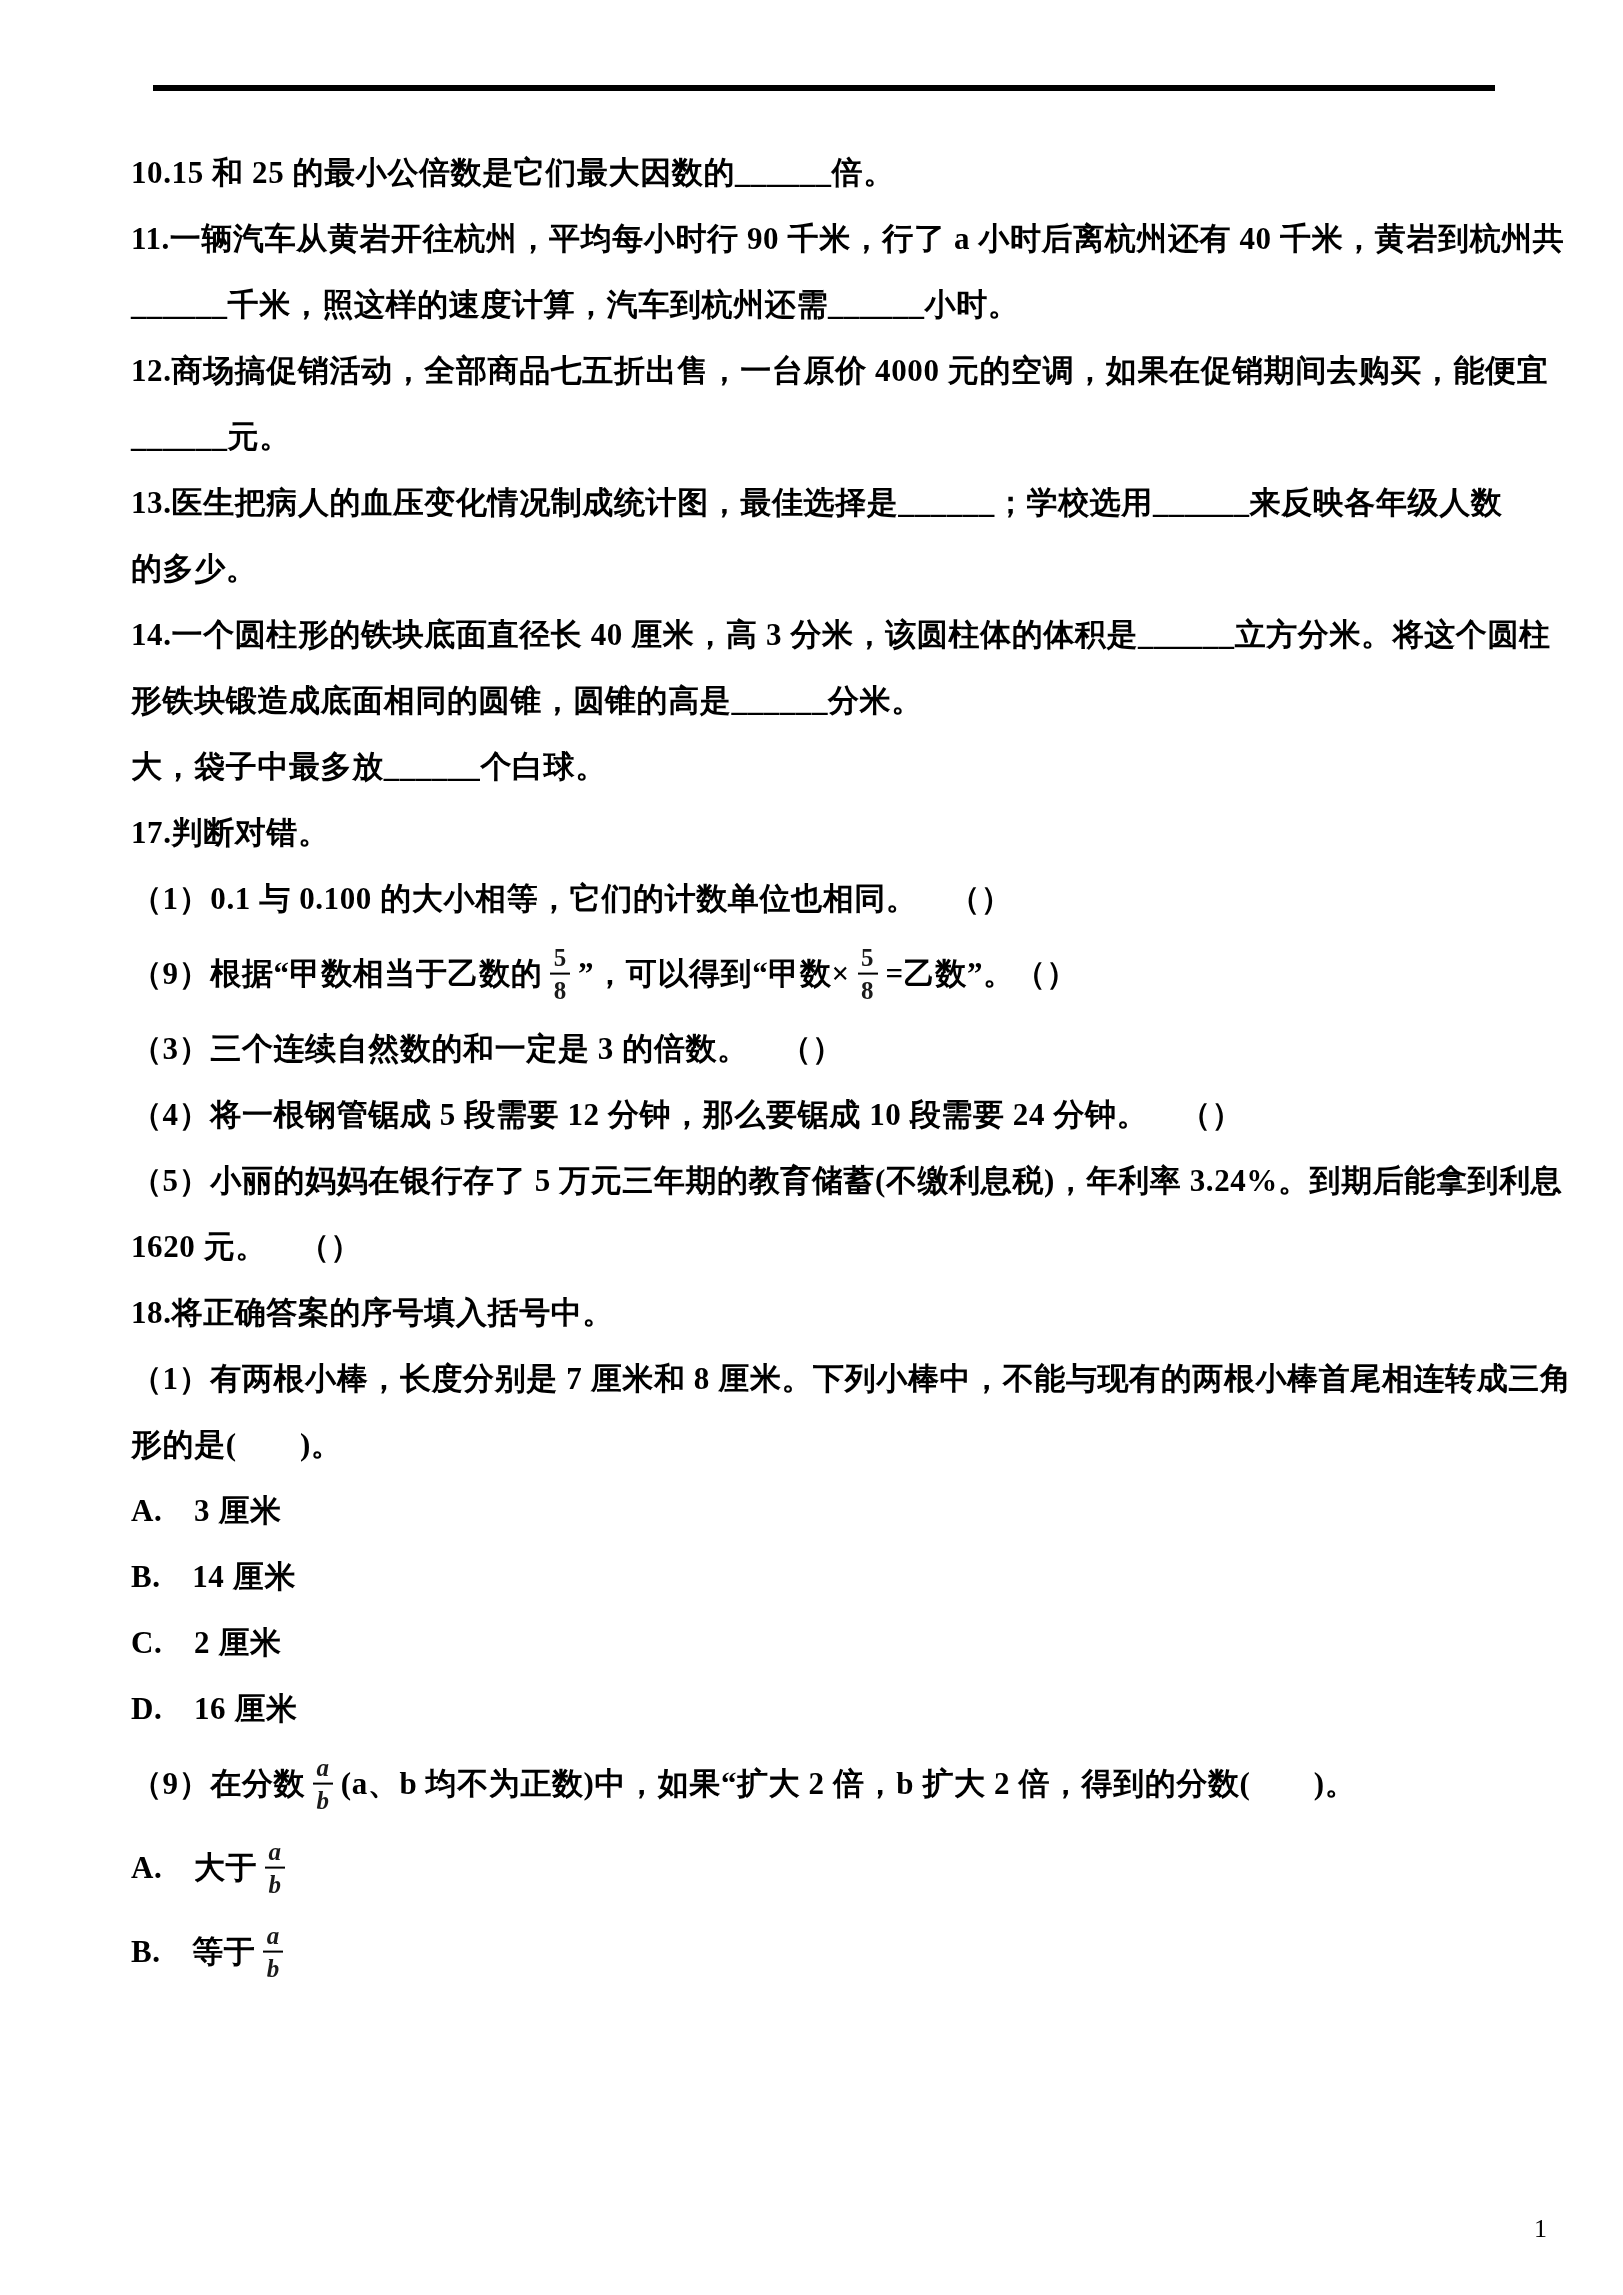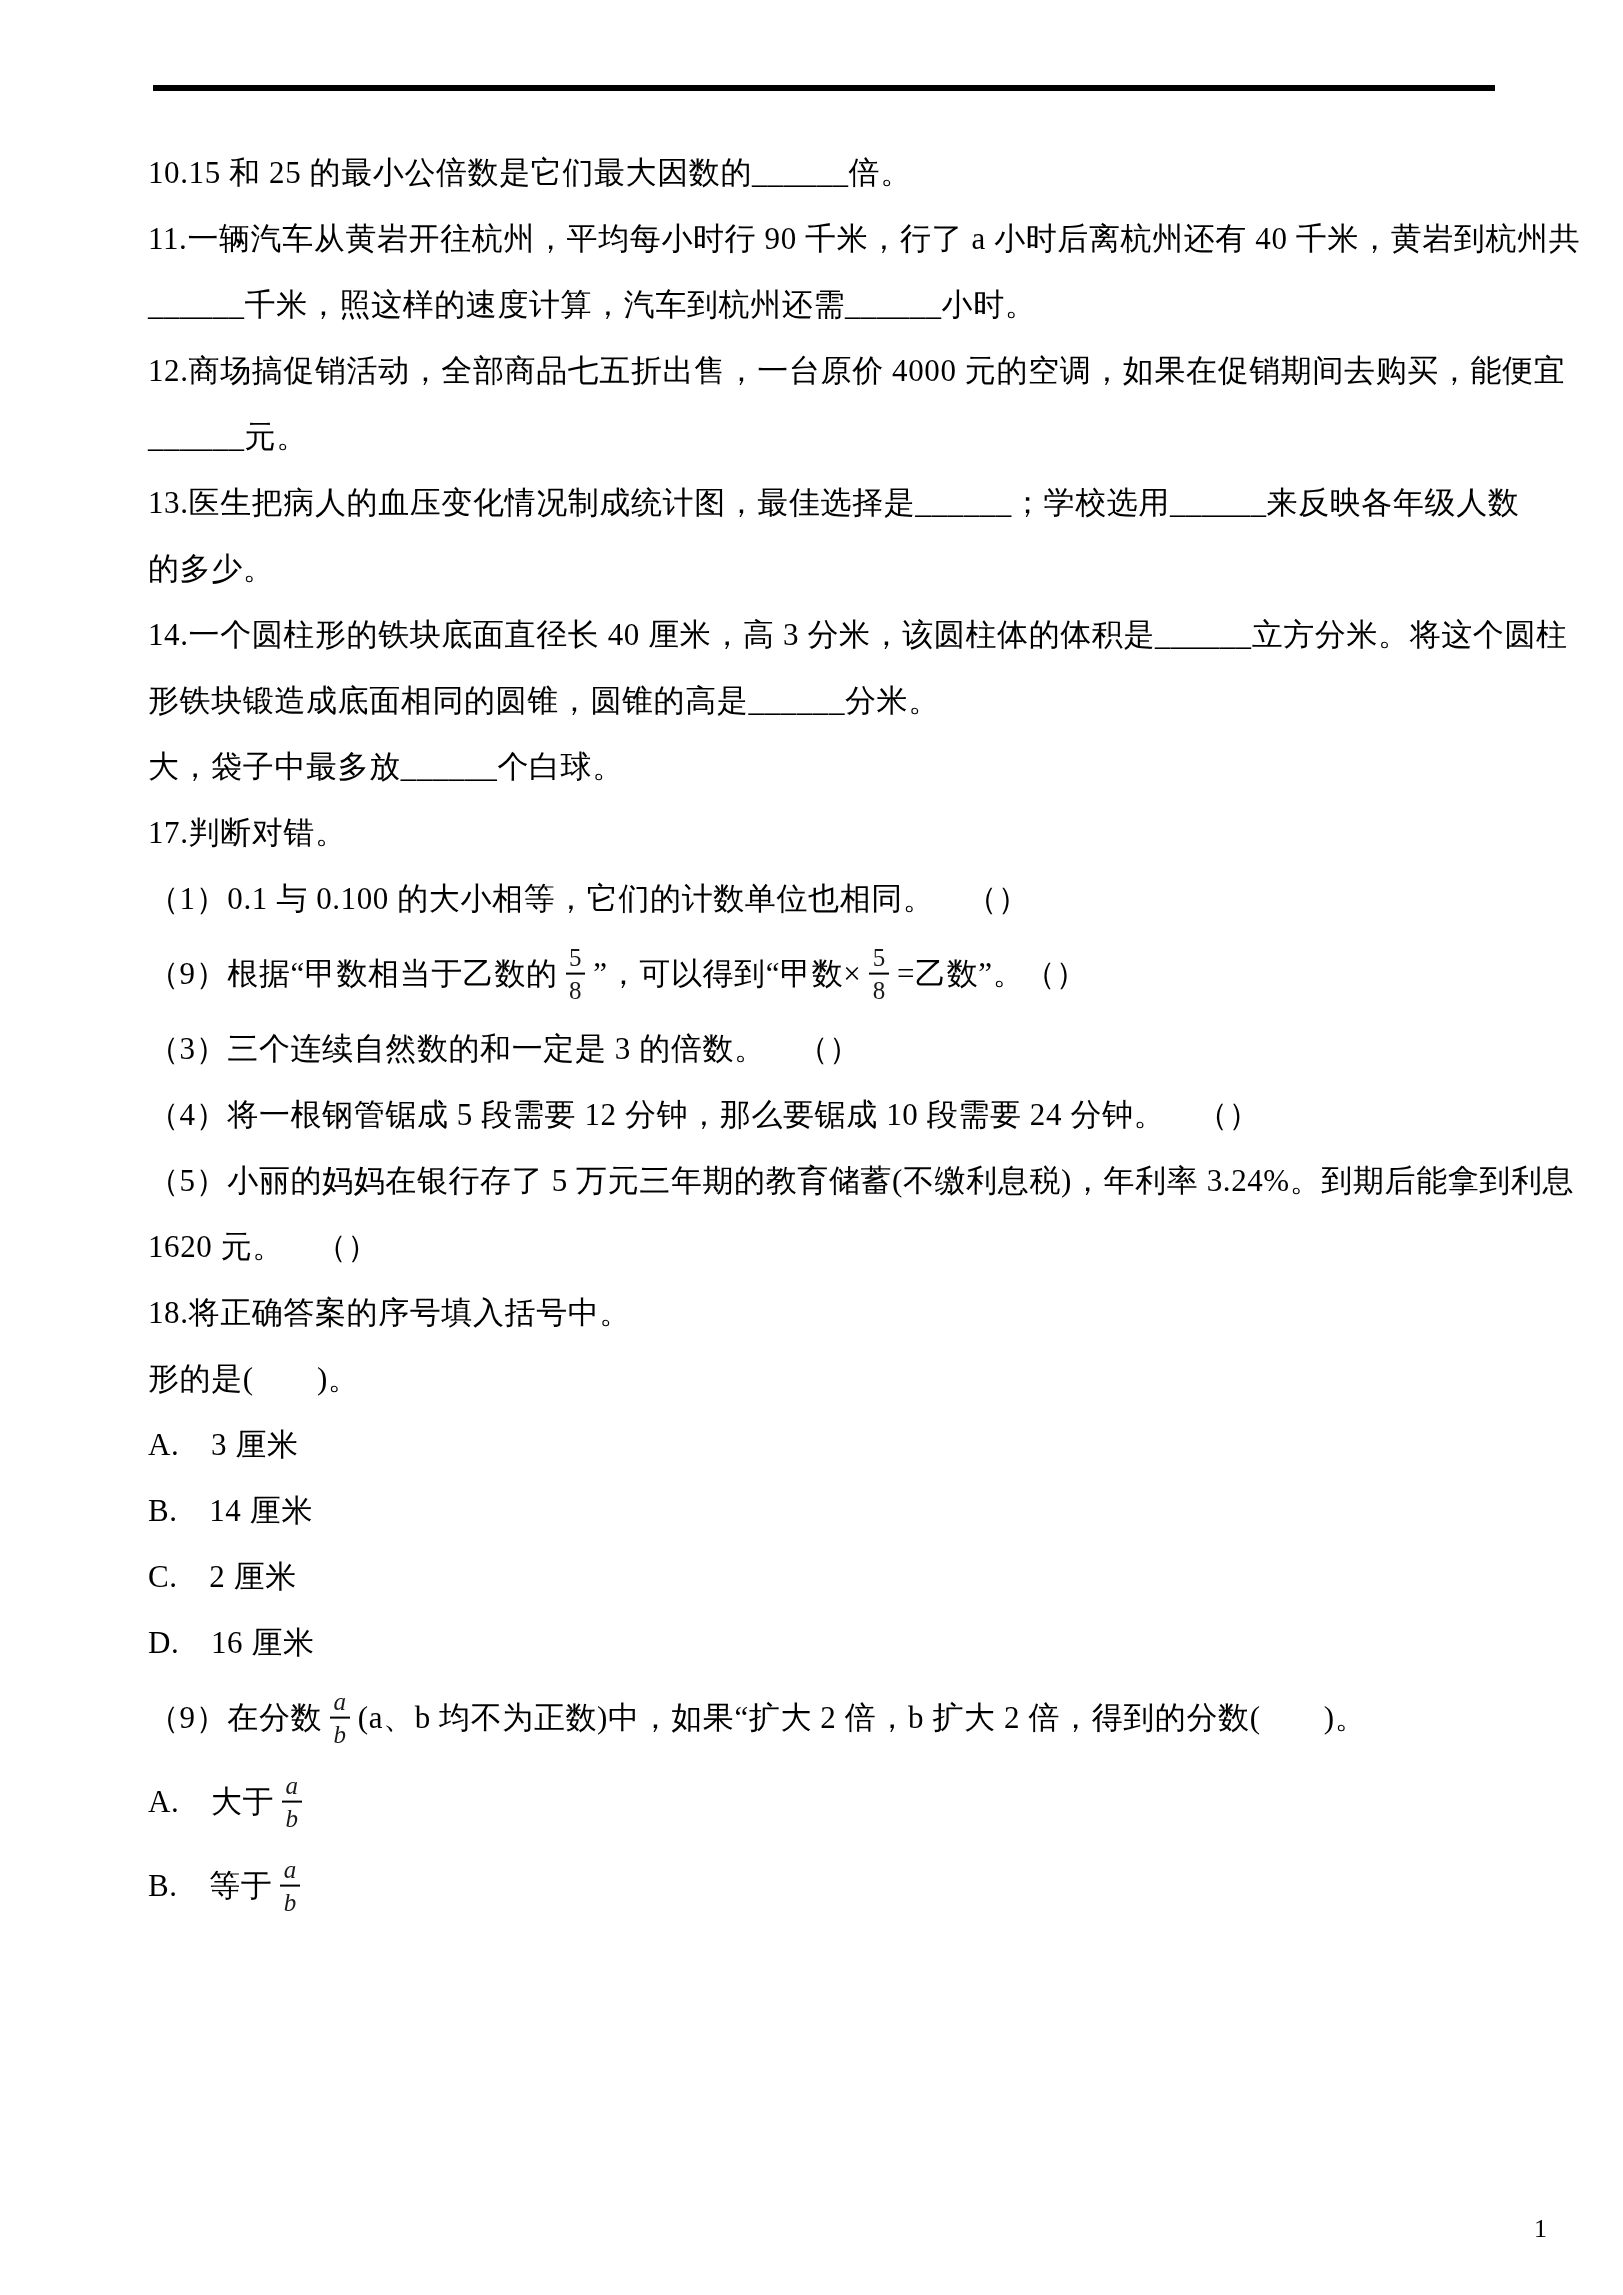--- a/index.html
+++ b/index.html
@@ -15,23 +15,24 @@
   .header-rule{
     position:absolute;
     left:153px;
     top:85px;
     width:1342px;
     height:5.6px;
     background:#000;
   }
   .content{
     position:absolute;
-    left:148px;
+    left:131px;
     top:140px;
     width:1357px;
+    font-weight:bold;
   }
   .line{
     margin:0;
     font-size:31px;
     line-height:66px;
     white-space:nowrap;
     letter-spacing:0.6px;
   }
   .line.tall{
     line-height:84px;
@@ -100,20 +101,21 @@
 
     <p class="line">（3）三个连续自然数的和一定是 3 的倍数。　（）</p>
 
     <p class="line">（4）将一根钢管锯成 5 段需要 12 分钟，那么要锯成 10 段需要 24 分钟。　（）</p>
 
     <p class="line">（5）小丽的妈妈在银行存了 5 万元三年期的教育储蓄(不缴利息税)，年利率 3.24%。到期后能拿到利息</p>
     <p class="line">1620 元。　（）</p>
 
     <p class="line">18.将正确答案的序号填入括号中。</p>
 
+    <p class="line">（1）有两根小棒，长度分别是 7 厘米和 8 厘米。下列小棒中，不能与现有的两根小棒首尾相连转成三角</p>
     <p class="line">形的是(　　)。</p>
 
     <p class="line">A.　3 厘米</p>
     <p class="line">B.　14 厘米</p>
     <p class="line">C.　2 厘米</p>
     <p class="line">D.　16 厘米</p>
 
     <p class="line tall">
       <span>（9）在分数</span><span class="frac italic"><span class="num">a</span><span class="den">b</span></span><span>(a、b 均不为正数)中，如果“扩大 2 倍，b 扩大 2 倍，得到的分数(　　)。</span>
     </p>

